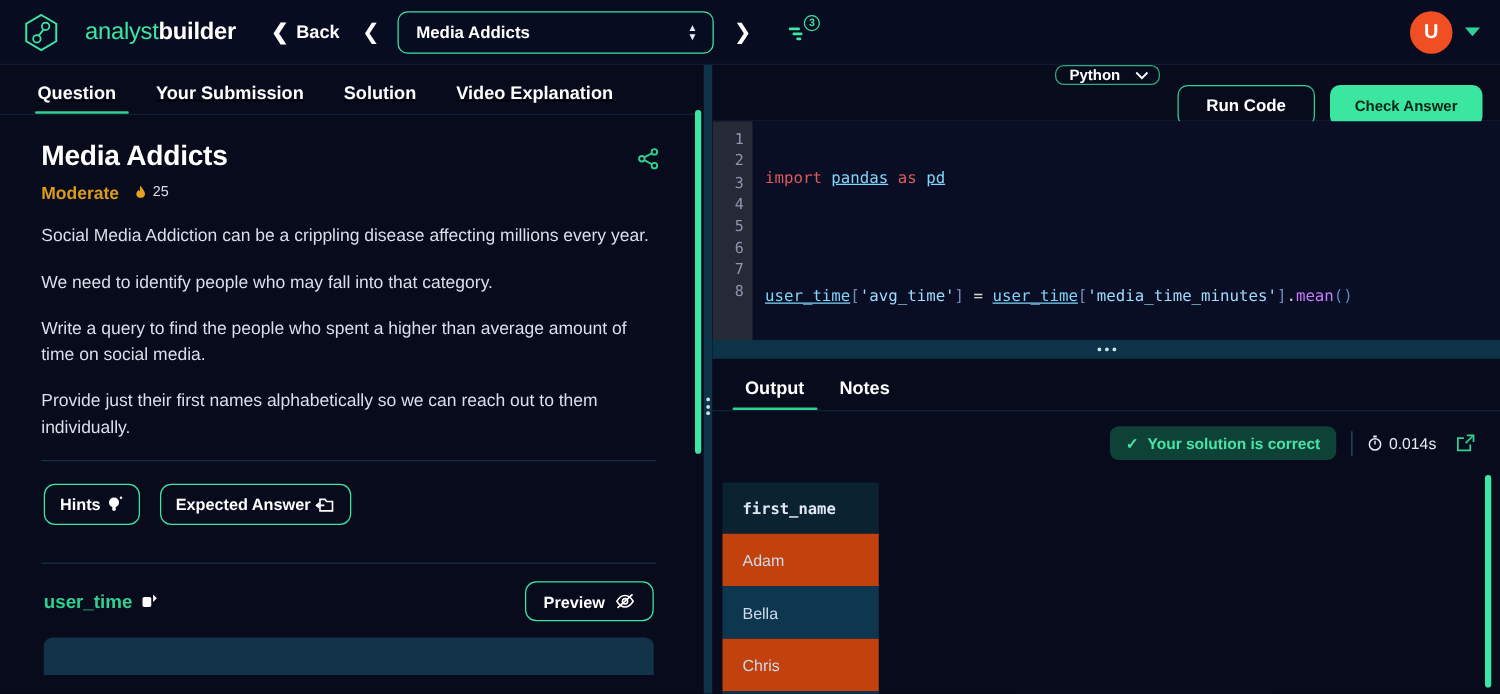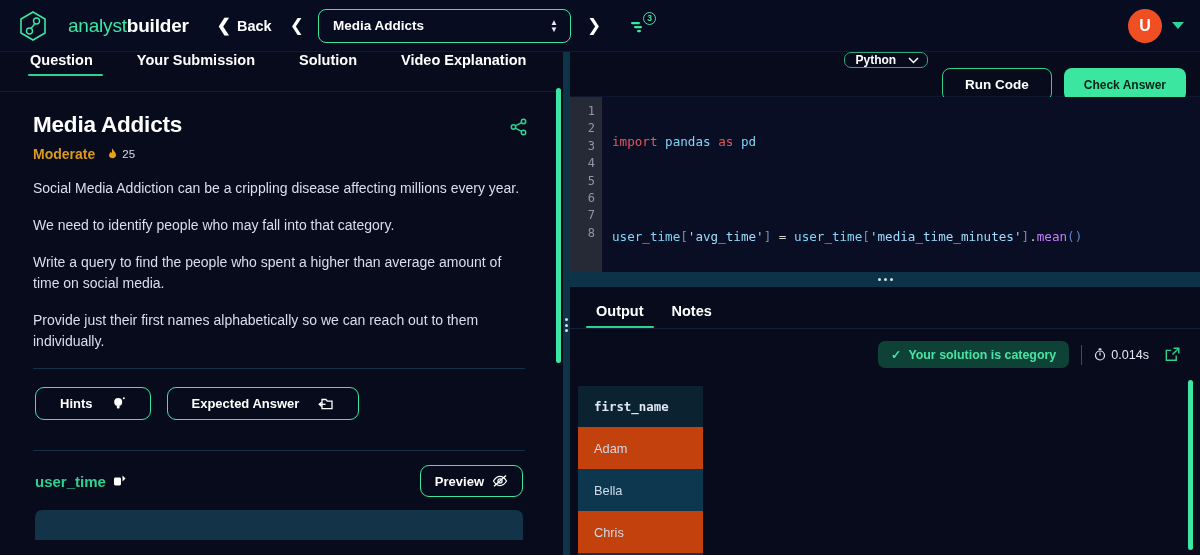--- a/index.html
+++ b/index.html
@@ -66,22 +66,22 @@
   }
   .caret-down { width: 0; height: 0; border-left: 6px solid transparent;
     border-right: 6px solid transparent; border-top: 7px solid #2fd19b; cursor: pointer; }
 
   
   .left {
     position: absolute; top: 52px; left: 0; width: 558px; height: 503px;
     background: #070b1c; overflow: hidden;
   }
   .tabs {
-    height: 40px; display: flex; align-items: flex-start; gap: 12px;
-    padding-left: 22px; border-bottom: 1px solid #131d35;
+    height: 40px; display: flex; align-items: flex-end; gap: 0;
+    padding-left: 22px; border-bottom: 1px solid #131d35; text-decoration: underline;
   }
   .tab {
     font-size: 14.5px; font-weight: 700; color: #ffffff;
     padding: 0 16px 8px 16px; cursor: pointer; position: relative;
   }
   .tab:first-child { padding-left: 8px; }
   .tab.active::after {
     content: ""; position: absolute; left: 6px; right: 6px; bottom: 0;
     height: 2.5px; background: #2fd190; border-radius: 2px;
   }
@@ -95,22 +95,22 @@
   .xp { display: flex; align-items: center; gap: 4px; color: #d7dce8; font-size: 11.5px; }
   .q-text { color: #d9dfeb; font-size: 14px; line-height: 21px; margin-top: 16px; max-width: 490px; }
   .q-text p { margin-bottom: 16px; }
 
   .divider { height: 1px; background: #16304a; margin: 14px 33px 0 33px; }
   .btn-row { display: flex; gap: 16px; padding: 18px 0 0 35px; }
   .ghost-btn {
     border: 1.6px solid #3ce6a4; border-radius: 9px;
     background: transparent; color: #ffffff;
     font-size: 13px; font-weight: 700;
-    height: 33px; display: flex; align-items: center; gap: 19px;
-    padding: 0 24px; cursor: pointer; font-family: "Liberation Sans", sans-serif;
+    height: 33px; display: flex; align-items: center; gap: 4px;
+    padding: 0 12px; cursor: pointer; font-family: "Liberation Sans", sans-serif;
   }
   .schema-head {
     display: flex; align-items: center; justify-content: space-between;
     padding: 14px 35px 0 35px;
   }
   .schema-name { color: #2fd190; font-size: 15px; font-weight: 700; display: flex; align-items: center; gap: 7px; }
   .preview-btn {
     border: 1.6px solid #3ce6a4; border-radius: 9px; background: transparent;
     color: #ffffff; font-size: 13px; font-weight: 600; height: 32px;
     display: flex; align-items: center; gap: 8px; padding: 0 14px; cursor: pointer;
@@ -173,21 +173,21 @@
     padding-top: 6px; text-align: right;
   }
   .gutter div { height: 17.4px; line-height: 17.4px; padding-right: 7px; }
   .codelines {
     flex: 1; padding-top: 6px;
     font-family: "DejaVu Sans Mono", monospace; font-size: 12.6px;
     white-space: pre; color: #c8d3e8;
   }
   .codelines .ln { height: 17.4px; line-height: 17.4px; padding-left: 10px; }
   .kw { color: #e0585c; }
-  .id { color: #7fd6f7; }
+  .id { color: #7fd6f7; text-decoration: underline; }
   .str { color: #9cdcfe; }
   .fn { color: #c77dff; }
   .op { color: #d4d4d4; }
   .punct { color: #6f8cb5; }
   .paren { color: #5f83c7; }
 
   .hsplit {
     height: 15px; background: #0c3347; display:flex; align-items:center; justify-content:center;
     gap: 3px; cursor: row-resize;
   }
@@ -437,21 +437,21 @@
       </div>
 
     <div class="out-tabs">
       <div class="out-tab active">Output</div>
       <div class="out-tab">Notes</div>
     </div>
 
     <div class="status-row">
       <div class="correct-pill">
         <span>✓</span>
-        <span>Your solution is category</span>
+        <span>Your solution is correct</span>
       </div>
       <div class="sep"></div>
       <div class="timing">
         <svg width="12" height="13" viewBox="0 0 12 13">
           <circle cx="6" cy="7.5" r="4.5" fill="none" stroke="#e4e9f2" stroke-width="1.2"></circle>
           <line x1="6" y1="7.5" x2="6" y2="4.6" stroke="#e4e9f2" stroke-width="1.2"></line>
           <rect x="4.6" y="0.4" width="2.8" height="1.6" fill="#e4e9f2"></rect>
         </svg>
         <span>0.014s</span>
       </div>

